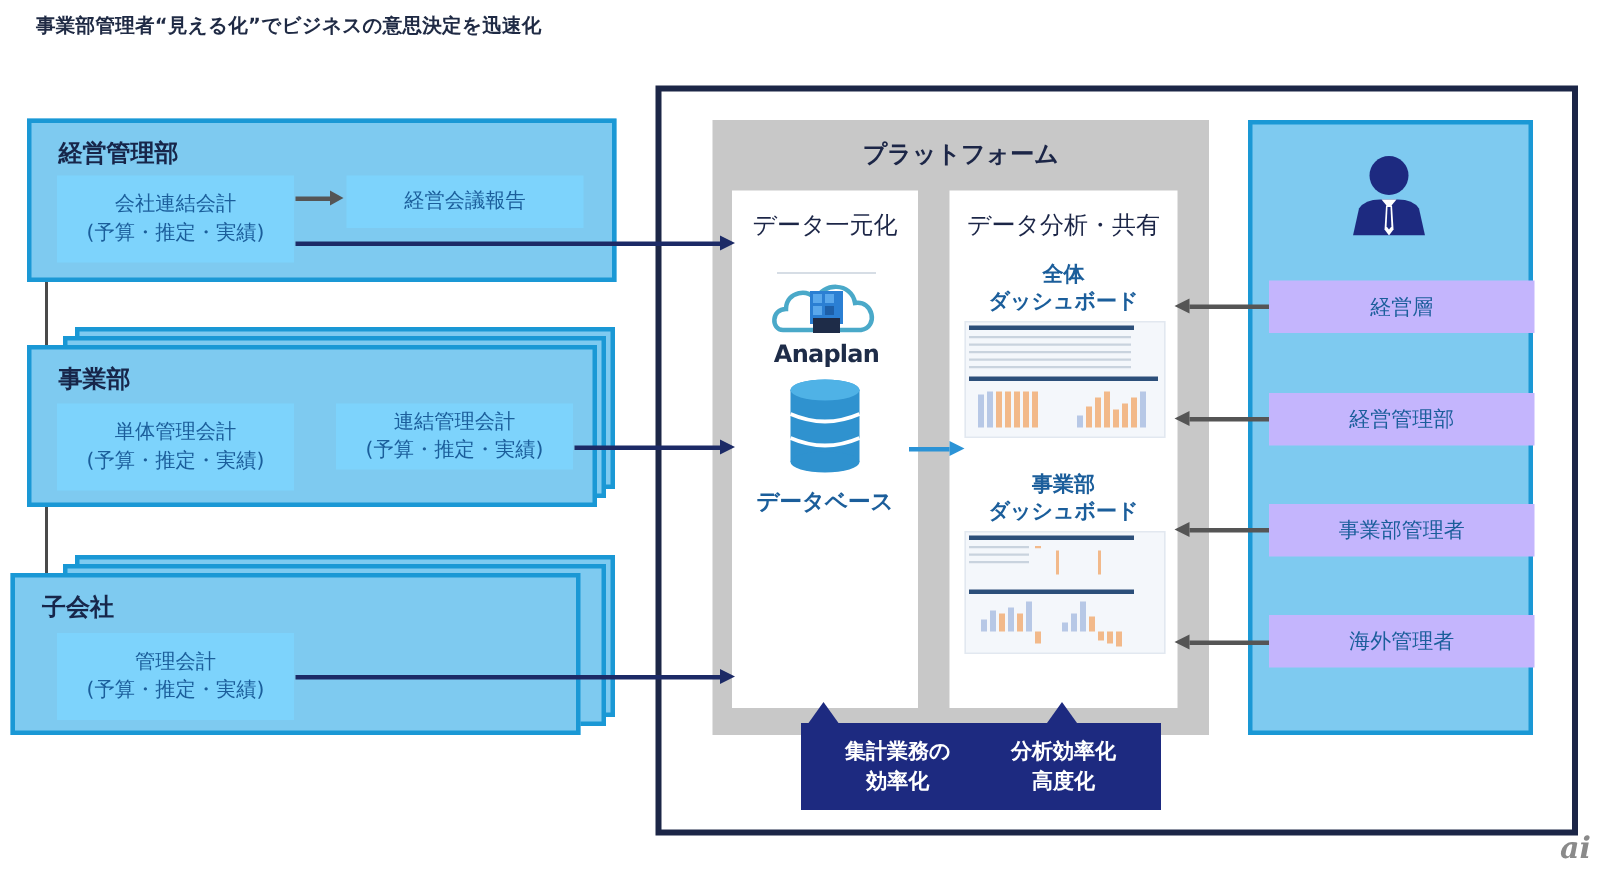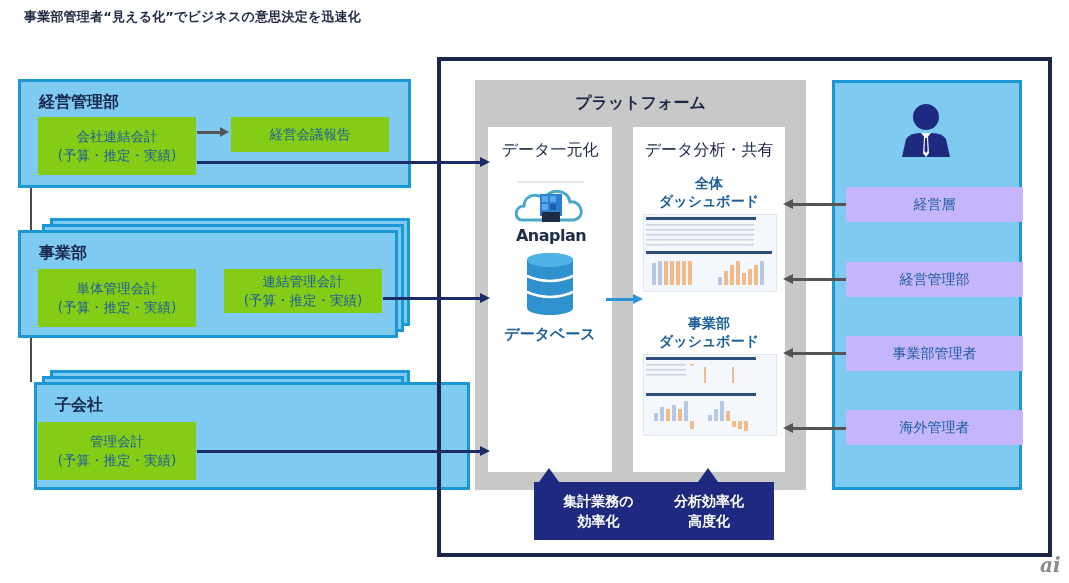--- a/index.html
+++ b/index.html
@@ -5,21 +5,21 @@
   html, body { margin:0; padding:0; background:#ffffff; }
   body { width:1069px; height:583px; position:relative; overflow:hidden;
          font-family:"DejaVu Sans", "Liberation Sans", sans-serif; }
   .abs { position:absolute; }
   .title { left:24px; top:8px; font-size:13px; font-weight:bold; color:#1f2a44; letter-spacing:0.2px; }
 
   
   .org { position:absolute; background:#7ecaf0; border:3px solid #1a98d5; box-sizing:border-box; }
   .stack { position:absolute; background:#7ecaf0; border:3px solid #1a98d5; box-sizing:border-box; }
   .org-title { position:absolute; left:18px; font-size:16px; font-weight:bold; color:#17264a; }
-  .wbox { position:absolute; background:#84cc16; color:#1b5e9b; font-size:13.5px; text-align:center;
+  .wbox { position:absolute; background:#7dd3fc; color:#1b5e9b; font-size:13.5px; text-align:center;
           display:flex; flex-direction:column; justify-content:center; line-height:19px; }
   .vline { position:absolute; width:2px; background:#4a4a4a; }
 
   
   .hline { position:absolute; height:3px; }
   .arrowhead { position:absolute; width:0; height:0; border-top:5px solid transparent; border-bottom:5px solid transparent; }
 
   
   .frame { position:absolute; left:437px; top:57px; width:615px; height:500px; border:4px solid #1c2647; box-sizing:border-box; }
   .platform { position:absolute; left:475px; top:80px; width:331px; height:410px; background:#c8c8c8; }
@@ -68,21 +68,21 @@
   <span>単体管理会計</span>
   <span>(予算・推定・実績)</span>
 </div>
 <div class="wbox" style="left:224px; top:269px; width:158px; height:44px;">
   <span>連結管理会計</span>
   <span>(予算・推定・実績)</span>
 </div>
 
 <div class="stack" style="left:50px; top:370px; width:360px; height:108px;"></div>
 <div class="stack" style="left:42px; top:376px; width:362px; height:108px;"></div>
-<div class="org" style="left:34px; top:382px; width:436px; height:108px;">
+<div class="org" style="left:7px; top:382px; width:380px; height:108px;">
   <div class="org-title" style="top:10px;">子会社</div>
 </div>
 <div class="wbox" style="left:38px; top:422px; width:158px; height:58px;">
   <span>管理会計</span>
   <span>(予算・推定・実績)</span>
 </div>
 
 <div class="frame"></div>
 
 <div class="platform"></div>

